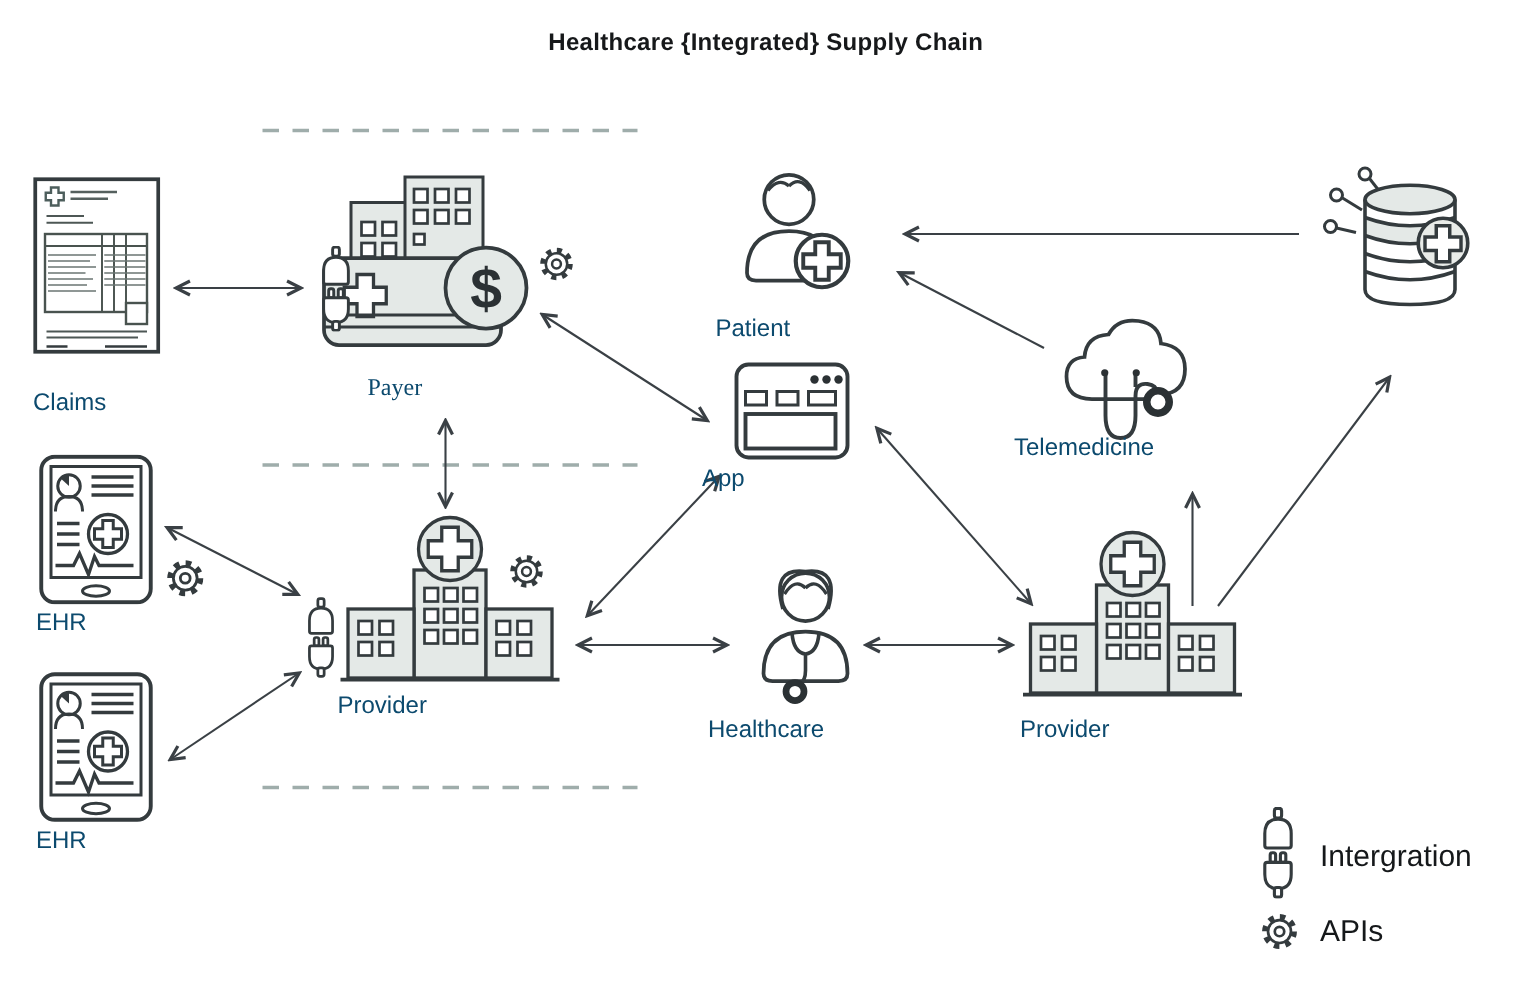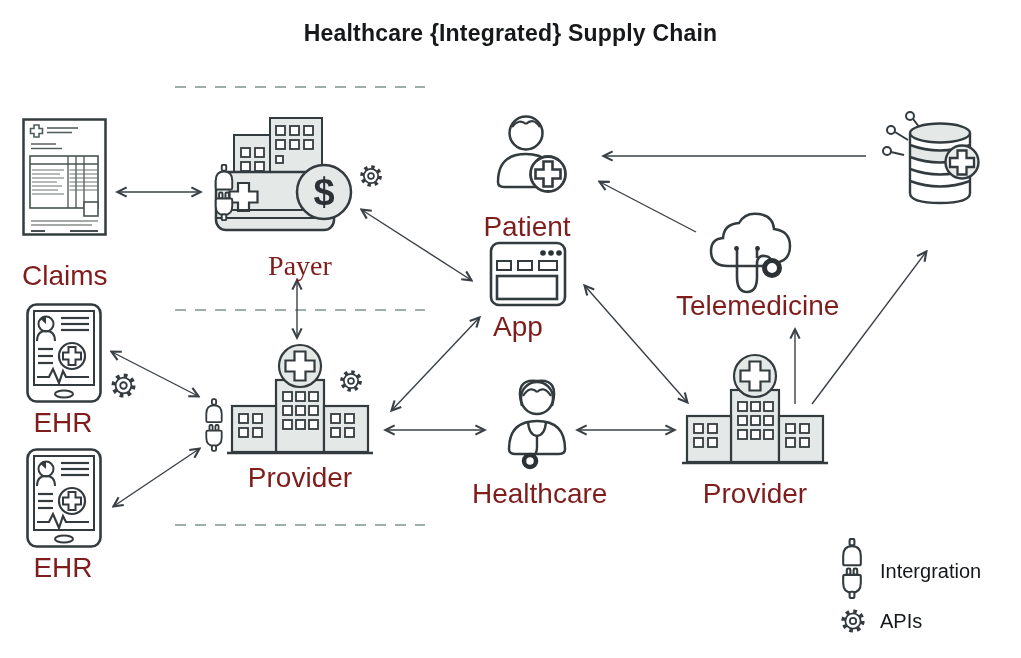--- a/index.html
+++ b/index.html
@@ -1,21 +1,21 @@
 <!DOCTYPE html>
 <html><head>
 <meta charset="utf-8">
 <style>
   html,body{margin:0;padding:0;background:#fff;}
   #canvas{position:relative;width:1021px;height:658px;background:#ffffff;
           font-family:"Liberation Sans",sans-serif;overflow:hidden;}
   .title{position:absolute;top:20px;left:0;width:100%;text-align:center;
-         font-size:23px;font-weight:bold;color:#16181a;letter-spacing:.2px;}
+         font-size:16px;font-weight:bold;color:#16181a;letter-spacing:.2px;}
   .node{position:absolute;}
-  .label{position:absolute;text-align:center;font-size:28px;color:#7f1d1d;}
+  .label{position:absolute;text-align:left;font-size:16px;color:#0c4a6e;}
   .legend-label{position:absolute;font-size:20px;color:#15181a;text-align:center;}
   #wires{position:absolute;left:0;top:0;pointer-events:none;}
   svg{display:block;}
 </style>
 </head>
 <body>
 
 <div id="canvas">
 
   <div class="title">Healthcare {Integrated} Supply Chain</div>

